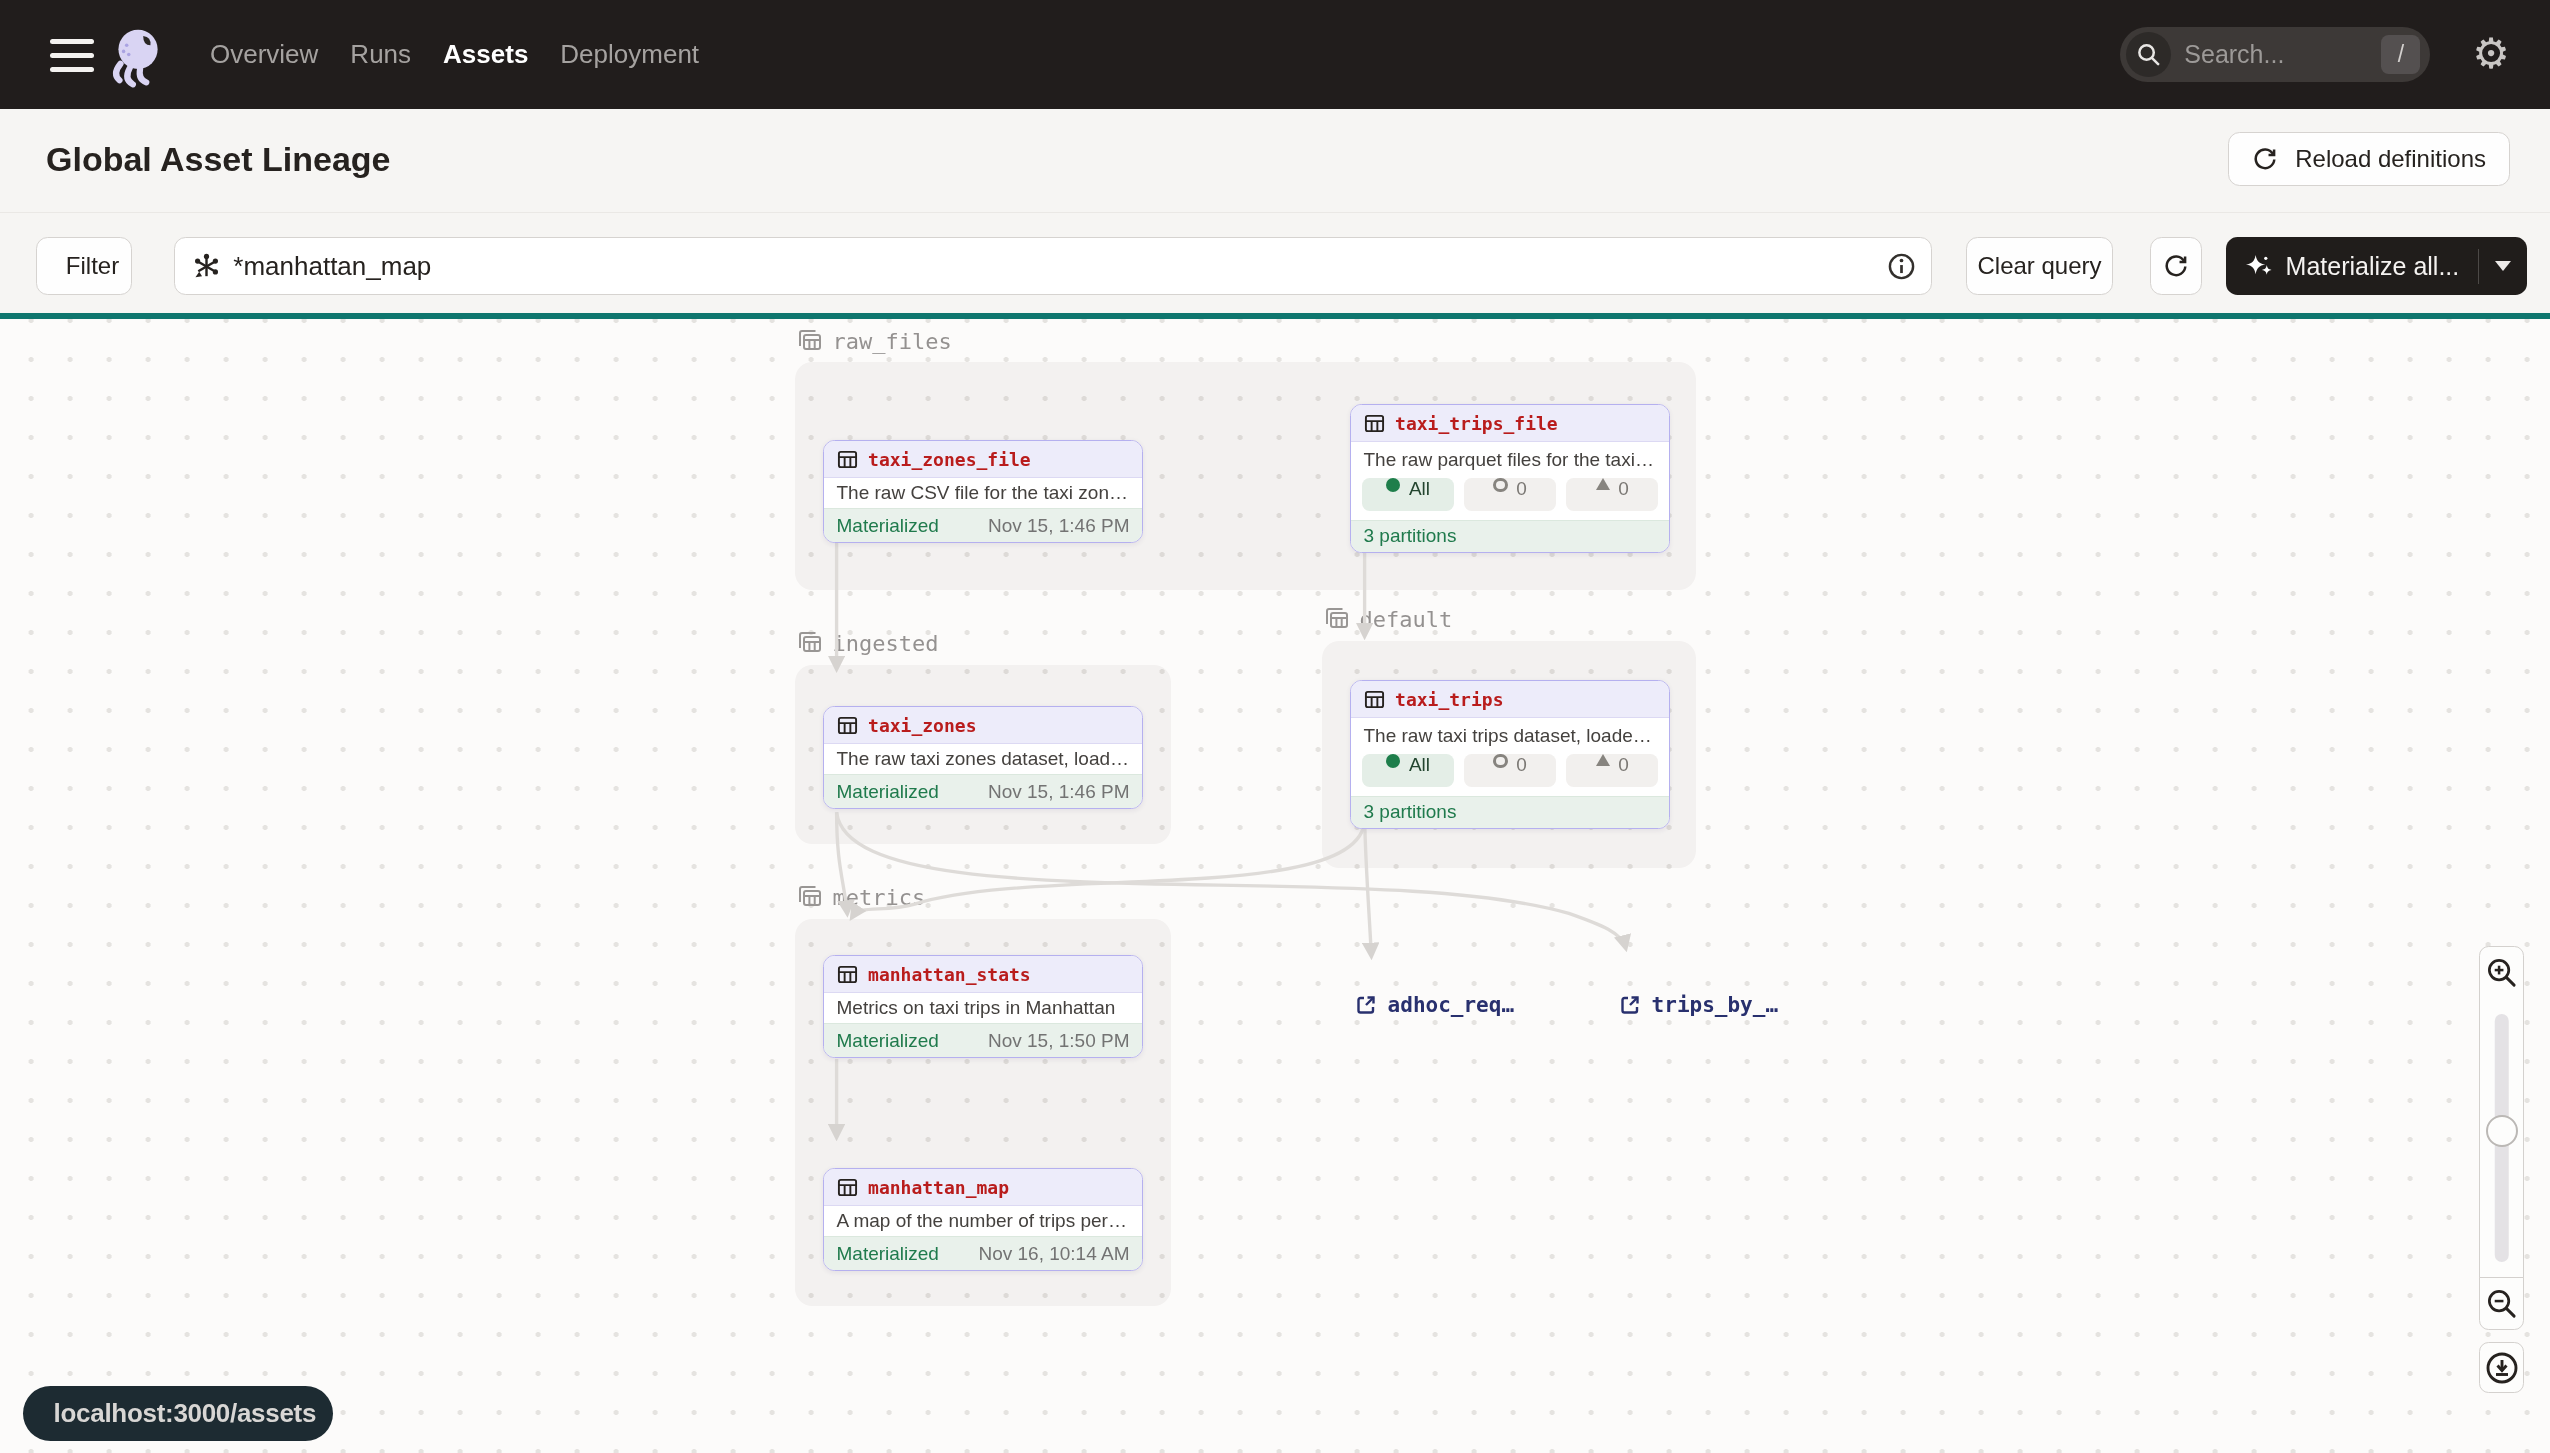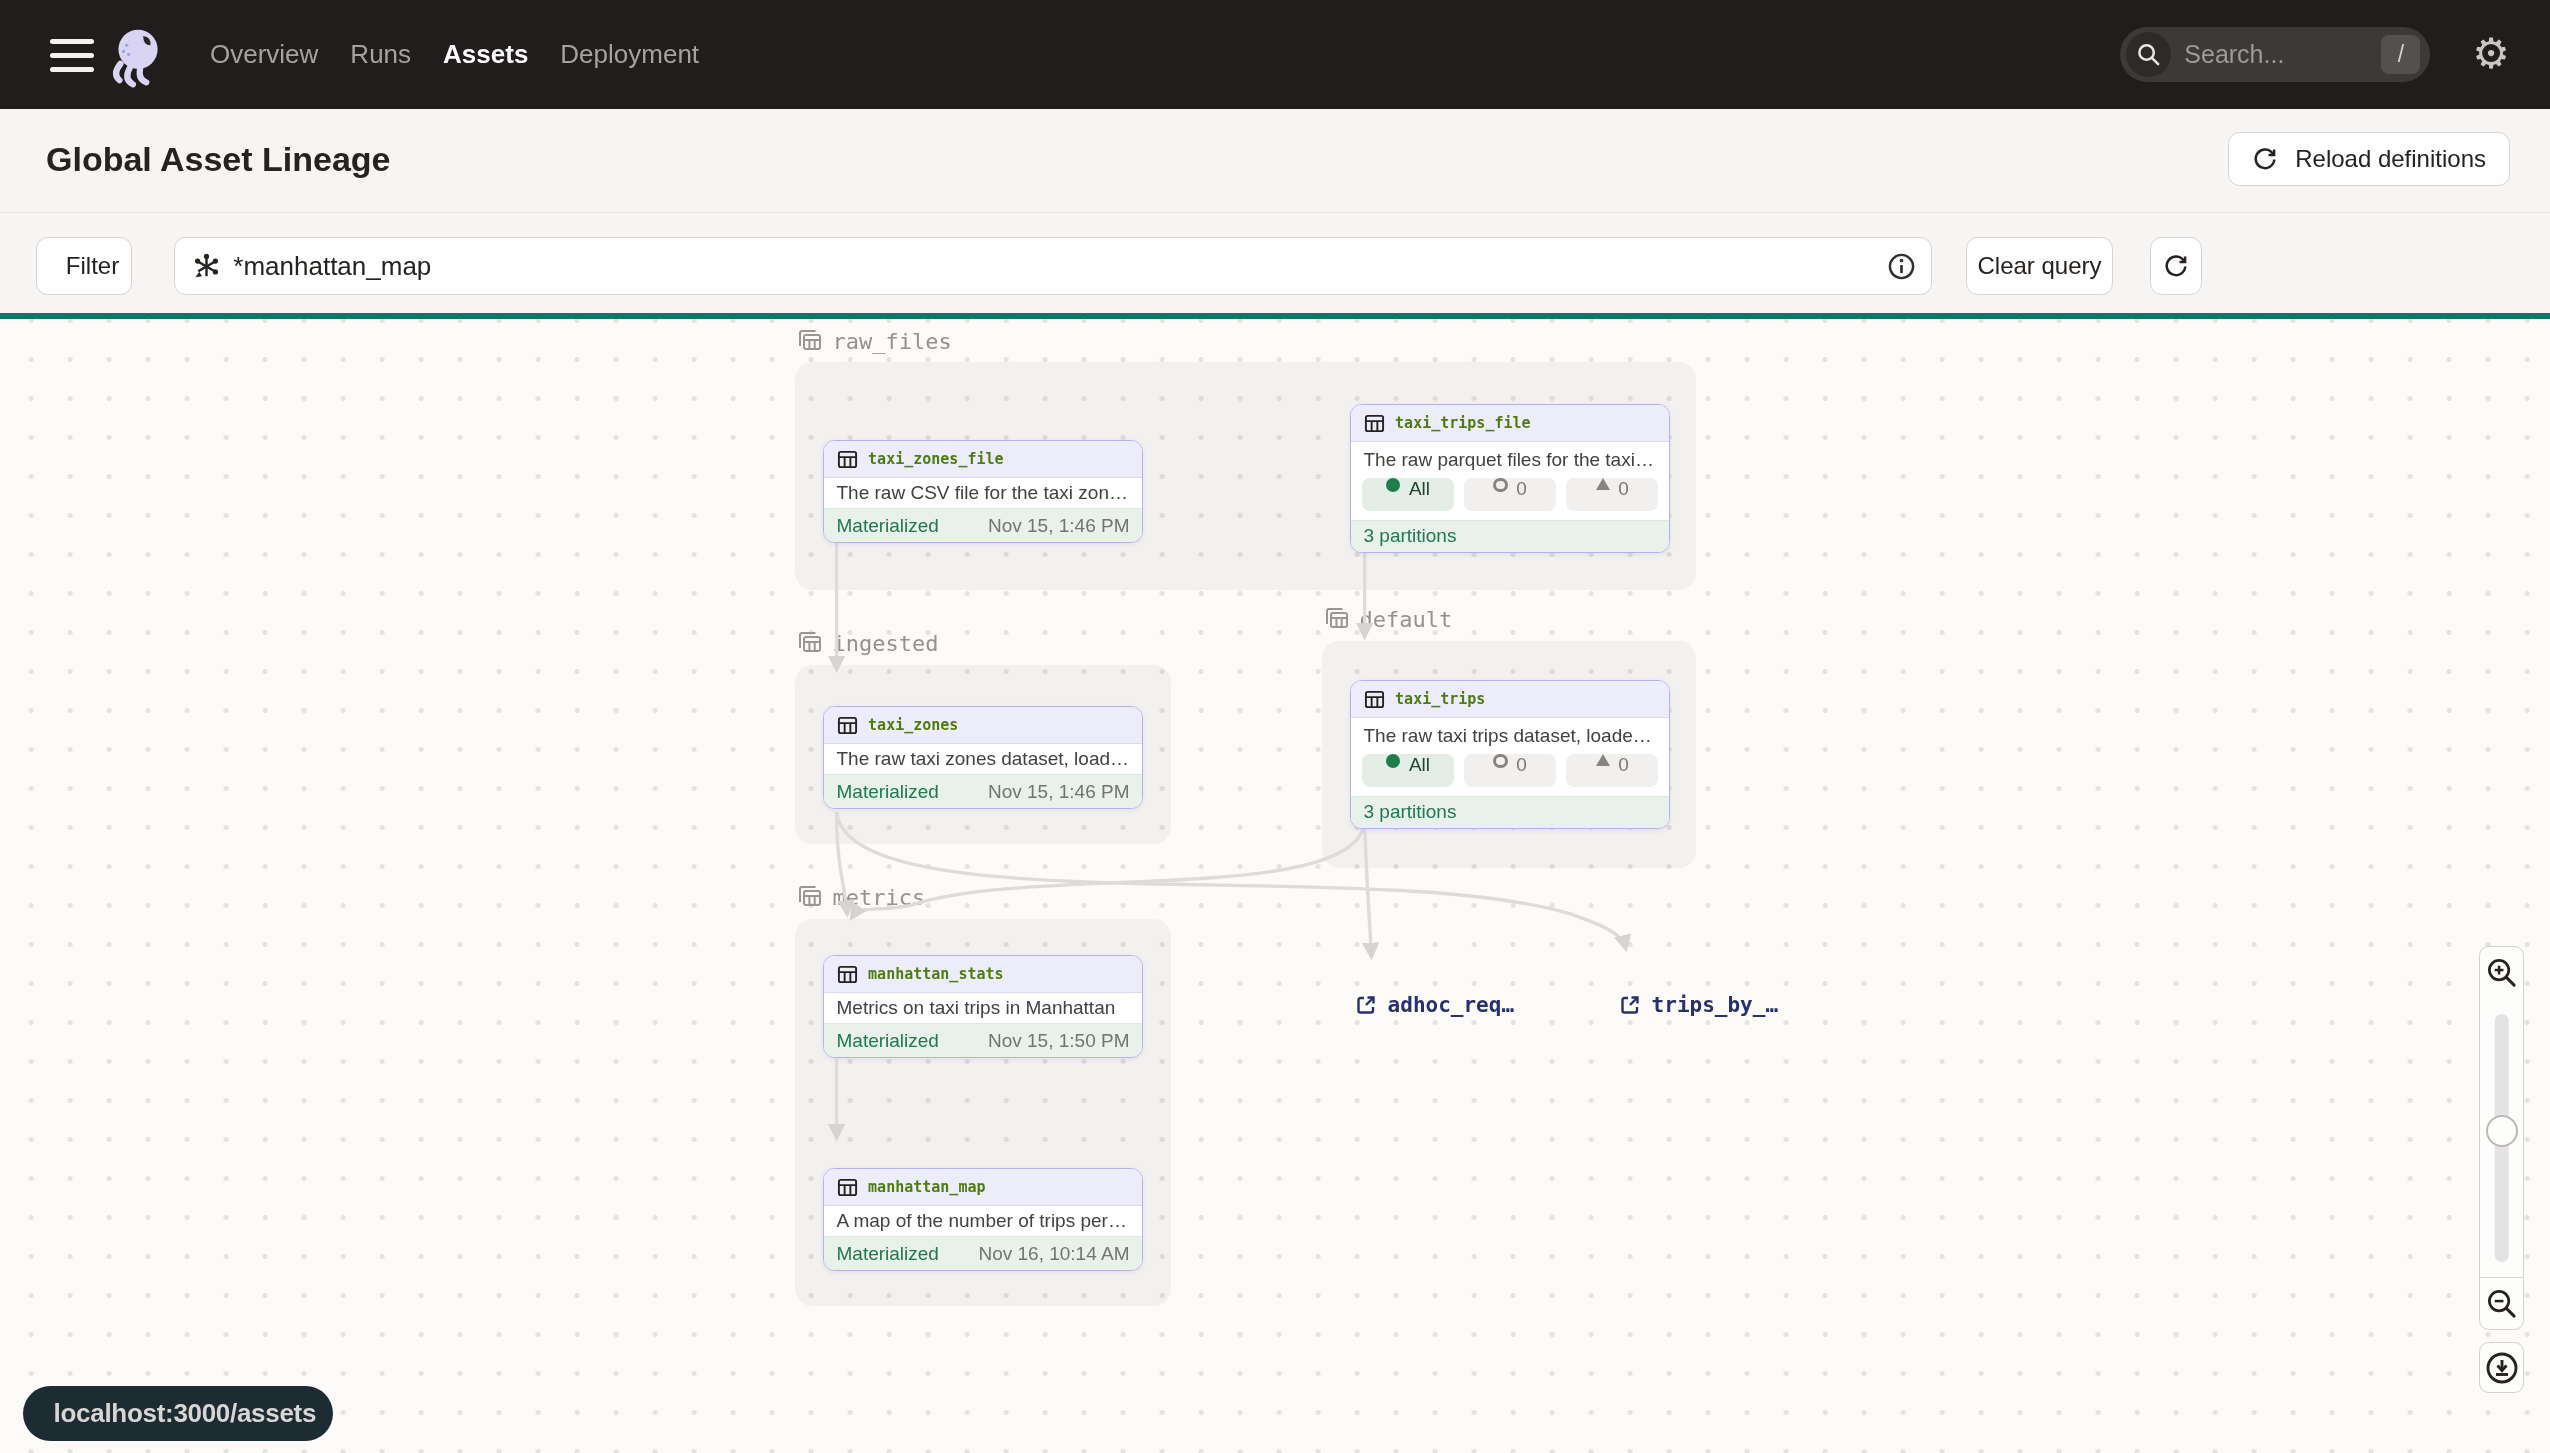--- a/index.html
+++ b/index.html
@@ -88,21 +88,21 @@
     font-family:"DejaVu Sans Mono", monospace; font-size:22px; color:#949190; }
   .edges { position:absolute; left:0; top:0; z-index:2; pointer-events:none; }
 
   .node {
     position:absolute; width:320px; z-index:3; background:#ffffff;
     border:1.9px solid #b5b0ef; border-radius:11.6px; overflow:hidden;
     box-shadow:0 1.9px 5.8px rgba(40,33,80,0.07); cursor:pointer;
   }
   .node-header { display:flex; align-items:center; gap:10.6px; padding:0 12.5px; height:37px;
     background:#edecfa; border-bottom:1px solid #dcd9f3; }
-  .node-name { font-family:"DejaVu Sans Mono", monospace; font-size:15px; font-weight:700; color:#4d7c0f;
+  .node-name { font-family:"DejaVu Sans Mono", monospace; font-size:18px; font-weight:700; color:#b91c1c;
     white-space:nowrap; overflow:hidden; }
   .node-desc { height:30px; line-height:30px; padding:0 12.5px; font-size:19px; color:#44413e;
     white-space:nowrap; overflow:hidden; text-overflow:ellipsis; background:#fff; }
   .node-desc.tall { height:33px; line-height:35px; }
   .badge-row { display:flex; gap:9.6px; padding:2.9px 10.6px 8.7px; background:#fff; }
   .badge { flex:1; height:33px; border-radius:7.7px; display:flex; align-items:flex-start;
     justify-content:center; gap:8.7px; font-size:19px; color:#7b7874; background:#f2f0ee; }
   .badge.all { background:#e4eee7; color:#23452f; }
   .dot-green { width:14.5px; height:14.5px; border-radius:50%; background:#1e7e4b; }
   .ring-gray { width:14.5px; height:14.5px; border-radius:50%; border:3.4px solid #87847f; }
@@ -219,20 +219,33 @@
   </div>
   <div class="btn clear-btn">
     <span>Clear query</span>
   </div>
   <div class="btn refresh-btn">
     <svg width="26" height="26" viewBox="0 0 28 28">
       <path d="M22.5 8.5 A10 10 0 1 0 24 14.5" fill="none" stroke="#26221f" stroke-width="2.7"></path>
       <path d="M23.8 3.8 V9.8 H17.8" fill="none" stroke="#26221f" stroke-width="2.7"></path>
     </svg>
   </div>
+  <div class="materialize-btn">
+    <div class="materialize-main">
+      <svg width="29" height="29" viewBox="0 0 30 30" fill="#ffffff">
+        <path d="M11 3 C12.2 9.5 14.5 11.8 21 13 C14.5 14.2 12.2 16.5 11 23 C9.8 16.5 7.5 14.2 1 13 C7.5 11.8 9.8 9.5 11 3 Z"></path>
+        <path d="M22.5 13.5 C23.1 16.8 24.2 17.9 27.5 18.5 C24.2 19.1 23.1 20.2 22.5 23.5 C21.9 20.2 20.8 19.1 17.5 18.5 C20.8 17.9 21.9 16.8 22.5 13.5 Z"></path>
+        <circle cx="21.5" cy="6.5" r="1.7"></circle>
+      </svg>
+      <span class="materialize-label">Materialize all...</span>
+    </div>
+    <div class="materialize-caret-sec">
+      <div class="caret-down"></div>
+    </div>
+  </div>
 </div>
 
 <div class="canvas"></div>
 
 <div class="group-label" style="left:797px; top:328px;">
   <svg width="26" height="26" viewBox="0 0 26 26">
     <path d="M3 18 L3 5 Q3 3 5 3 L18.5 3" fill="none" stroke="#999694" stroke-width="2"></path>
     <rect x="7" y="7" width="16" height="14" rx="2" fill="none" stroke="#999694" stroke-width="2"></rect>
     <line x1="7" y1="12" x2="23" y2="12" stroke="#999694" stroke-width="2"></line>
     <line x1="12.4" y1="12" x2="12.4" y2="21" stroke="#999694" stroke-width="2"></line>

